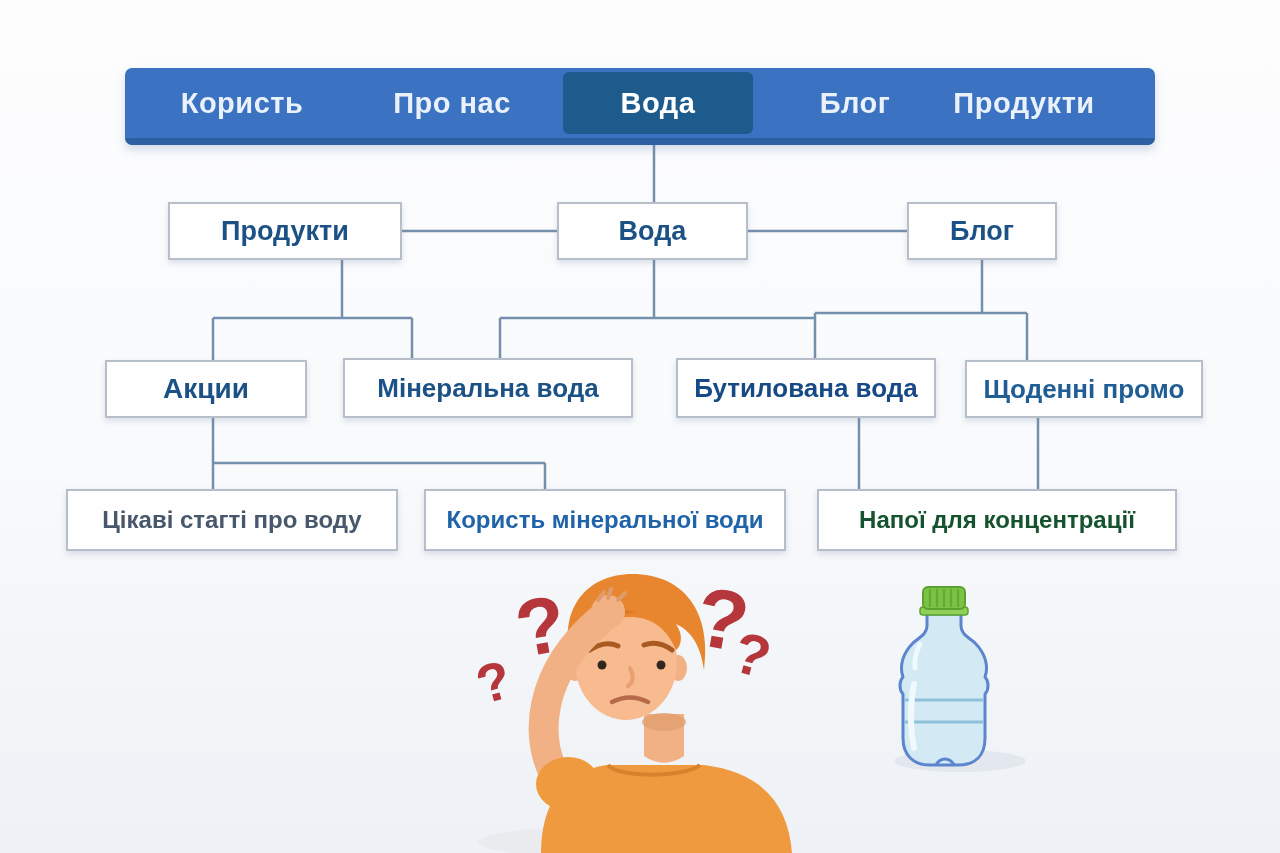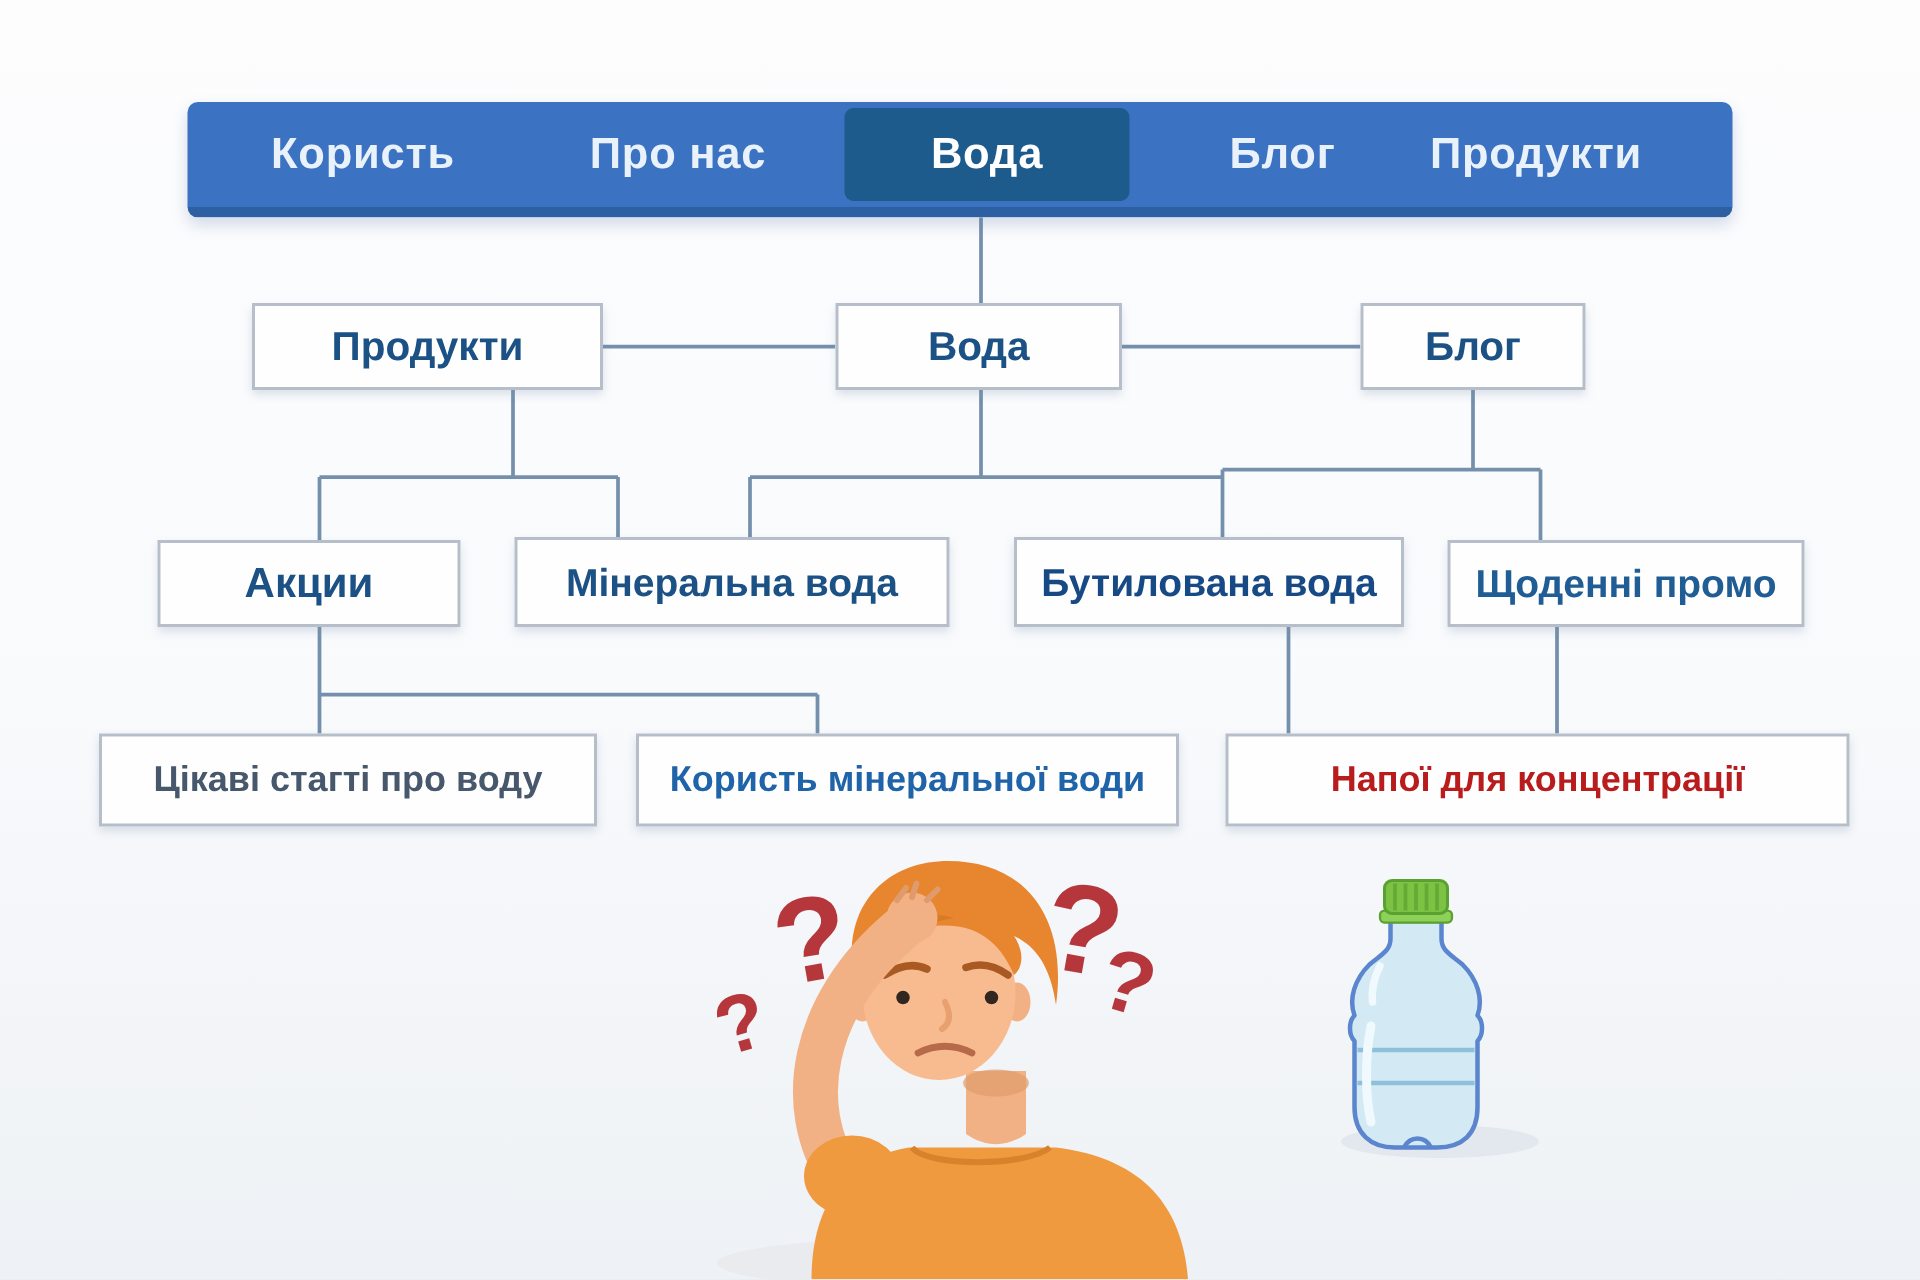--- a/index.html
+++ b/index.html
@@ -36,21 +36,21 @@
   }
   .n-products {left:168px;top:202px;width:234px;height:58px;font-size:27px;}
   .n-water    {left:557px;top:202px;width:191px;height:58px;font-size:27px;}
   .n-blog     {left:907px;top:202px;width:150px;height:58px;font-size:27px;}
   .n-akcii    {left:105px;top:360px;width:202px;height:58px;font-size:28px;}
   .n-mineral  {left:343px;top:358px;width:290px;height:60px;font-size:26px;text-align:center;}
   .n-bottled  {left:676px;top:358px;width:260px;height:60px;font-size:26px;color:#174a85;}
   .n-promo    {left:965px;top:360px;width:238px;height:58px;font-size:26px;color:#1f5d94;}
   .n-articles {left:66px; top:489px;width:332px;height:62px;font-size:24px;color:#47586c;}
   .n-benefit  {left:424px;top:489px;width:362px;height:62px;font-size:24px;color:#1f63a8;}
-  .n-drinks   {left:817px;top:489px;width:416px;height:62px;font-size:24px;color:#b91c1c;}
+  .n-drinks   {left:817px;top:489px;width:360px;height:62px;font-size:24px;color:#14532d;}
   
   .man-svg{position:absolute;left:448px;top:566px;}
   .bottle-svg{position:absolute;left:878px;top:580px;}
 </style>
 </head>
 <body>
 
 <div class="canvas">
 
   <svg class="connectors" width="1280" height="853" viewBox="0 0 1280 853" aria-hidden="true">

